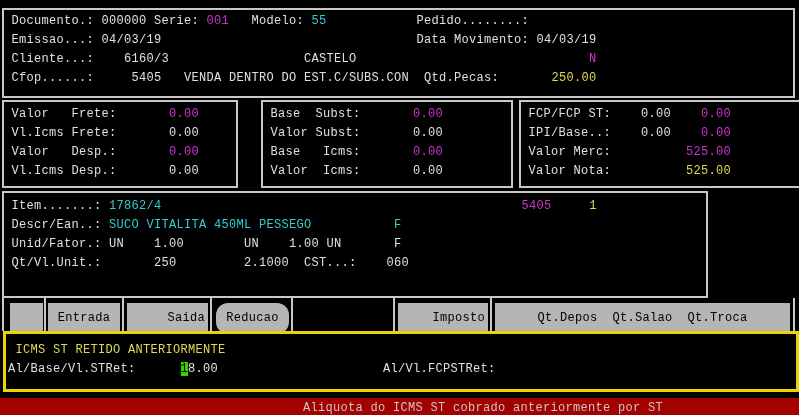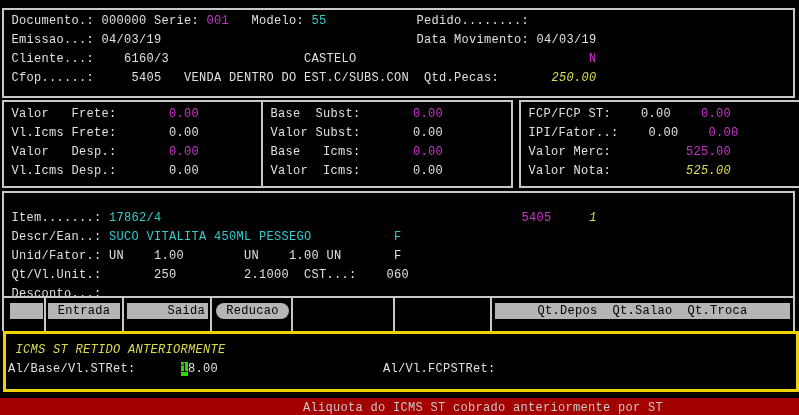--- a/index.html
+++ b/index.html
@@ -9,30 +9,30 @@
   }
   .panel{
     position:absolute;background:#000;border:2px solid var(--panel_border,#c8c8c8);
     box-sizing:border-box;overflow:hidden;
   }
   .trow{white-space:pre;height:19px;}
   .seg{white-space:pre;}
   .w{color:#e0e0e0;}
   .m{color:var(--magenta,#cc33cc);}
   .c{color:var(--cyan,#33cccc);}
-  .y{color:var(--accent_yellow,#dcdc4e);font-style:italic;}
+  .y{color:var(--accent_yellow,#dcdc4e);}
   .cur{background:var(--cursor_green,#33d400);color:#000;}
   #hdr{left:2px;top:8px;width:793px;height:90px;padding:2px 0 0 0;}
-  #mb1{left:2px;top:100px;width:261px;height:88px;padding:3px 0 0 0;}
+  #mb1{left:2px;top:100px;width:236px;height:88px;padding:3px 0 0 0;}
   #mb2{left:261px;top:100px;width:252px;height:88px;padding:3px 0 0 0;}
   #mb3{left:511px;top:100px;width:284px;height:88px;padding:3px 0 0 0;margin-left:8px;}
-  #itm{left:2px;top:191px;width:793px;height:107px;padding:16px 0 0 0;}
+  #itm{left:2px;top:191px;width:706px;height:107px;padding:4px 0 0 0;}
   .vline{position:absolute;top:298px;height:33px;width:2px;background:var(--panel_border,#c8c8c8);}
   .tabbtn{
-    position:absolute;top:303px;height:16px;background:var(--button_gray,#b5b5b5);
+    position:absolute;top:303px;height:31px;background:var(--button_gray,#b5b5b5);
     color:#000;display:flex;align-items:center;justify-content:flex-end;
     padding:0 3px;box-sizing:border-box;white-space:pre;overflow:hidden;
   }
   #b0{left:10px;width:33px;}
   #b1{left:48px;width:72px;justify-content:center;padding:0 1px;}
   #b2{left:127px;width:81px;}
   #b3{left:216px;width:73px;justify-content:center;padding:0 1px;border-radius:12px;}
   #b4{left:296px;width:94px;}
   #b5{left:398px;width:90px;}
   #b6{left:495px;width:295px;justify-content:center;}
@@ -65,46 +65,46 @@
       <div class="trow"><span class="seg w"> Vl.Icms Desp.:       </span><span class="seg w">0.00</span></div>
     </div>
   <div class="panel" id="mb2">
       <div class="trow"><span class="seg w"> Base  Subst:       </span><span class="seg m">0.00</span></div>
       <div class="trow"><span class="seg w"> Valor Subst:       </span><span class="seg w">0.00</span></div>
       <div class="trow"><span class="seg w"> Base   Icms:       </span><span class="seg m">0.00</span></div>
       <div class="trow"><span class="seg w"> Valor  Icms:       </span><span class="seg w">0.00</span></div>
     </div>
   <div class="panel" id="mb3">
       <div class="trow"><span class="seg w"> FCP/FCP ST:    </span><span class="seg w">0.00</span><span class="seg w">    </span><span class="seg m">0.00</span></div>
-      <div class="trow"><span class="seg w"> IPI/Fator..:    </span><span class="seg w">0.00</span><span class="seg w">    </span><span class="seg m">0.00</span></div>
+      <div class="trow"><span class="seg w"> IPI/Base..:    </span><span class="seg w">0.00</span><span class="seg w">    </span><span class="seg m">0.00</span></div>
       <div class="trow"><span class="seg w"> Valor Merc:          </span><span class="seg m">525.00</span></div>
       <div class="trow"><span class="seg w"> Valor Nota:          </span><span class="seg y">525.00</span></div>
     </div>
 
   <div class="panel" id="itm">
       <div class="trow"><span class="seg w"> Item.......: </span><span class="seg c">17862/4</span><span class="seg w">                                                </span><span class="seg m">5405</span><span class="seg w">     </span><span class="seg y">1</span></div>
       <div class="trow"><span class="seg w"> Descr/Ean..: </span><span class="seg c">SUCO VITALITA 450ML PESSEGO</span><span class="seg w">           </span><span class="seg c">F</span></div>
       <div class="trow"><span class="seg w"> Unid/Fator.: UN    1.00        UN    1.00 UN       </span><span class="seg w">F</span></div>
       <div class="trow"><span class="seg w"> Qt/Vl.Unit.:       250         2.1000  CST...:    060</span></div>
-      <div class="trow"><span class="seg w"> Desconto...:</span></div>
     </div>
 
   <div class="vline" style="left:2px"></div>
   <div class="vline" style="left:44px"></div>
   <div class="vline" style="left:122px"></div>
   <div class="vline" style="left:210px"></div>
   <div class="vline" style="left:291px"></div>
   <div class="vline" style="left:393px"></div>
   <div class="vline" style="left:490px"></div>
   <div class="vline" style="left:793px"></div>
 
   <div class="tabbtn" id="b0"></div>
   <div class="tabbtn" id="b1">Entrada</div>
   <div class="tabbtn" id="b2">Saida</div>
   <div class="tabbtn" id="b3">Reducao</div>
+  <div class="tabbtn" id="b5">Imposto</div>
   <div class="tabbtn" id="b6">Qt.Depos  Qt.Salao  Qt.Troca</div>
 
   <div id="ybox">
       <div class="trow"><span class="seg y"> ICMS ST RETIDO ANTERIORMENTE</span></div>
       <div class="trow"><span class="seg w">Al/Base/Vl.STRet:      </span><span class="seg cur">1</span><span class="seg w">8.00</span><span class="seg w">                      </span><span class="seg w">Al/Vl.FCPSTRet:</span></div>
     </div>
 
   <div id="statusbar">
     <span id="statusmsg">Aliquota do ICMS ST cobrado anteriormente por ST</span>
   </div>

